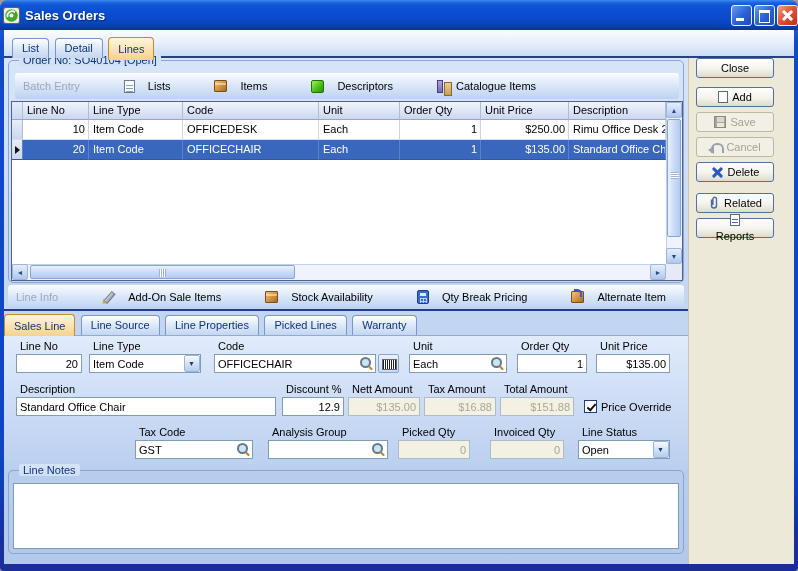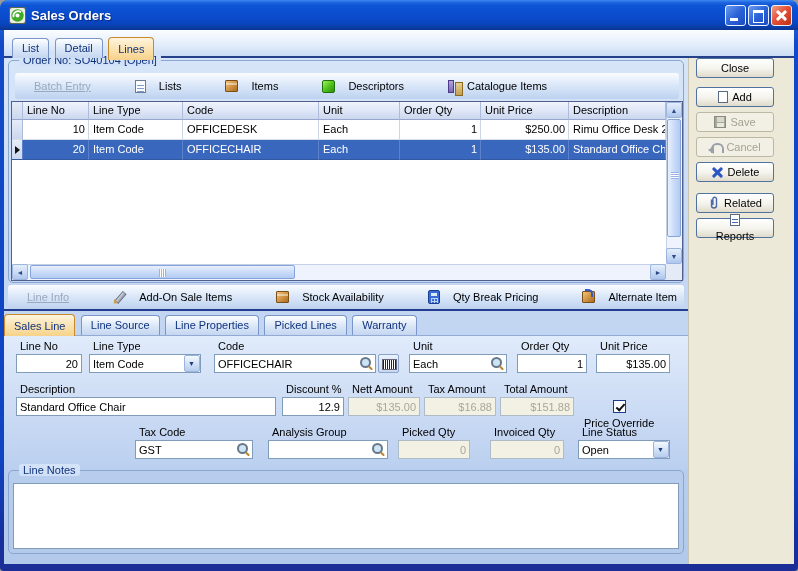--- a/index.html
+++ b/index.html
@@ -3,21 +3,21 @@
 <meta charset="utf-8">
 <style>
   html,body{margin:0;padding:0;background:#9a9a9a;font-family:"Liberation Sans",sans-serif;}
   *{box-sizing:border-box;}
   .window{position:relative;width:798px;height:571px;margin:0;
     background:linear-gradient(180deg,#2E6FE4 0%,#1149C8 8%,#0F44C2 80%,#16309E 94%,#1C2D96 100%);
     border-radius:8px 8px 4px 4px;overflow:hidden;}
   
   .titlebar{position:absolute;left:0;top:0;width:100%;height:30px;border-radius:8px 8px 0 0;
     background:linear-gradient(180deg,#3D8BF2 0%,#2066E0 8%,#0E55D6 18%,#0B4ED0 40%,#0A4ACA 62%,#0944BC 80%,#0A3CA4 92%,#0B3690 100%);
-    display:flex;align-items:center;padding:0 6px;}
+    display:flex;align-items:center;padding:0 0;}
   .app-icon{width:17px;height:17px;margin:0 5px 0 3px;display:inline-block;}
   .title{color:#fff;font-weight:bold;font-size:13px;text-shadow:1px 1px 1px #0A2A7A;flex:1;}
   .winbtns{display:flex;gap:2px;}
   .wbtn{width:21px;height:21px;border-radius:3px;border:1px solid #EAF2FF;position:relative;display:inline-block;}
   .wbtn.min,.wbtn.max{background:linear-gradient(135deg,#6D9BF0 0%,#2B63D8 50%,#1C4BBE 100%);}
   .wbtn.close{background:linear-gradient(135deg,#F0A088 0%,#E35238 45%,#C03018 100%);}
   .wbtn.min::after{content:"";position:absolute;left:4px;bottom:4px;width:8px;height:3px;background:#fff;}
   .wbtn.max::after{content:"";position:absolute;left:4px;top:4px;width:9px;height:9px;border:1px solid #fff;border-top-width:3px;}
   .wbtn.close::before,.wbtn.close::after{content:"";position:absolute;left:3px;top:8px;width:13px;height:3px;background:#fff;border-radius:1px;}
   .wbtn.close::before{transform:rotate(45deg);} .wbtn.close::after{transform:rotate(-45deg);}
@@ -49,21 +49,21 @@
     background:linear-gradient(180deg,#D5E3F7,#D0E0F6);border-radius:3px;}
   .ordergroup{left:4px;top:2px;width:676px;height:223px;}
   .notesgroup{left:4px;top:412px;width:676px;height:84px;}
   .notesarea{position:absolute;left:4px;top:12px;width:666px;height:66px;border:1px solid #7F9DB9;
     background:#fff;resize:none;font:11px "Liberation Sans",sans-serif;padding:2px;}
   
   .toolbar{display:flex;align-items:center;font-size:11px;color:#000;
     background:linear-gradient(180deg,#FAFCFF 0%,#DCE8F9 45%,#BDD2F0 100%);border-radius:3px;}
   .tb-top{position:absolute;left:6px;top:12px;width:664px;height:26px;}
   .tb-line{position:absolute;left:4px;top:227px;width:676px;height:24px;}
-  .tbtext{color:#9AA8BE;margin-left:19px;text-decoration:underline;}
+  .tbtext{color:#9AA8BE;margin-left:8px;}
   .tbitem{display:flex;align-items:center;gap:13px;margin-left:44px;cursor:default;}
   
   .ic{display:inline-block;position:relative;}
   .ic-doc{width:11px;height:13px;background:#fff;border:1px solid #6B7B94;
     background-image:repeating-linear-gradient(180deg,transparent 0 2px,#7FA0C8 2px 3px);background-size:7px 10px;background-repeat:no-repeat;background-position:1px 2px;}
   .ic-box{width:13px;height:12px;background:linear-gradient(135deg,#EFC27E 0%,#D69A48 45%,#A96C24 100%);border:1px solid #7A4E16;border-radius:1px;}
   .ic-box::after{content:"";position:absolute;left:0;top:2px;width:100%;height:2px;background:rgba(255,255,255,.45);}
   .ic-cube{width:13px;height:13px;background:linear-gradient(135deg,#A8EE62 0%,#51C41E 50%,#2E8E0C 100%);border:1px solid #1E7008;border-radius:2px;}
   .ic-books{width:6px;height:13px;background:linear-gradient(180deg,#B4A4DC,#7A68B4);border:1px solid #4A3A88;}
   .ic-books::after{content:"";position:absolute;left:6px;top:1px;width:6px;height:12px;background:linear-gradient(180deg,#E8CE96,#C4A050);border:1px solid #8A6A20;}
@@ -128,21 +128,21 @@
   .dd{position:absolute;right:1px;top:1px;bottom:1px;width:16px;border:1px solid #9CB4DC;border-radius:2px;
     background:linear-gradient(180deg,#F6FAFE 0%,#D4E2F6 50%,#B6CCEE 100%);}
   .dd::after{content:"▼";position:absolute;left:3px;top:4px;font-size:7px;color:#1C3C7C;}
   .mag{position:absolute;right:3px;top:3px;width:13px;height:13px;}
   .mag::before{content:"";position:absolute;left:0;top:0;width:7px;height:7px;border:2px solid #68788A;border-radius:50%;background:#CCE4F4;}
   .mag::after{content:"";position:absolute;right:0px;bottom:1px;width:5px;height:2px;background:#B8872C;transform:rotate(45deg);border-radius:1px;}
   .barcode{position:absolute;width:21px;height:19px;border:1px solid #8AA4CC;border-radius:2px;
     background:linear-gradient(180deg,#EAF2FC,#C8D8F0);}
   .barcode::after{content:"";position:absolute;left:3px;top:4px;width:13px;height:9px;background:#fff;
     background-image:repeating-linear-gradient(90deg,#222 0 1px,transparent 1px 2px);border:1px solid #667;}
-  .cbrow{position:absolute;display:flex;align-items:center;gap:4px;font-size:11px;flex-direction:column;}
+  .cbrow{position:absolute;display:flex;align-items:center;gap:4px;font-size:11px;}
   .cb{width:13px;height:13px;border:1px solid #1C3C8C;background:#fff;position:relative;}
   .cb::after{content:"";position:absolute;left:2px;top:3px;width:7px;height:3px;
     border-left:2px solid #111;border-bottom:2px solid #111;transform:rotate(-48deg);}
   
   .sbtnmain{position:absolute;left:7px;width:78px;height:20px;border:1px solid #51719F;border-radius:3px;
     background:linear-gradient(180deg,#FFFFFF 0%,#F4F3EC 55%,#DFDACA 100%);
     font:11px "Liberation Sans",sans-serif;color:#000;display:flex;align-items:center;justify-content:center;gap:4px;}
   .sbtnmain.dis{border-color:#BDB8A4;background:#F2F0E4;color:#A5A292;}
   .bi{display:inline-block;position:relative;flex:none;}
   .bi-page{width:10px;height:12px;background:#fff;border:1px solid #5A6A84;}

